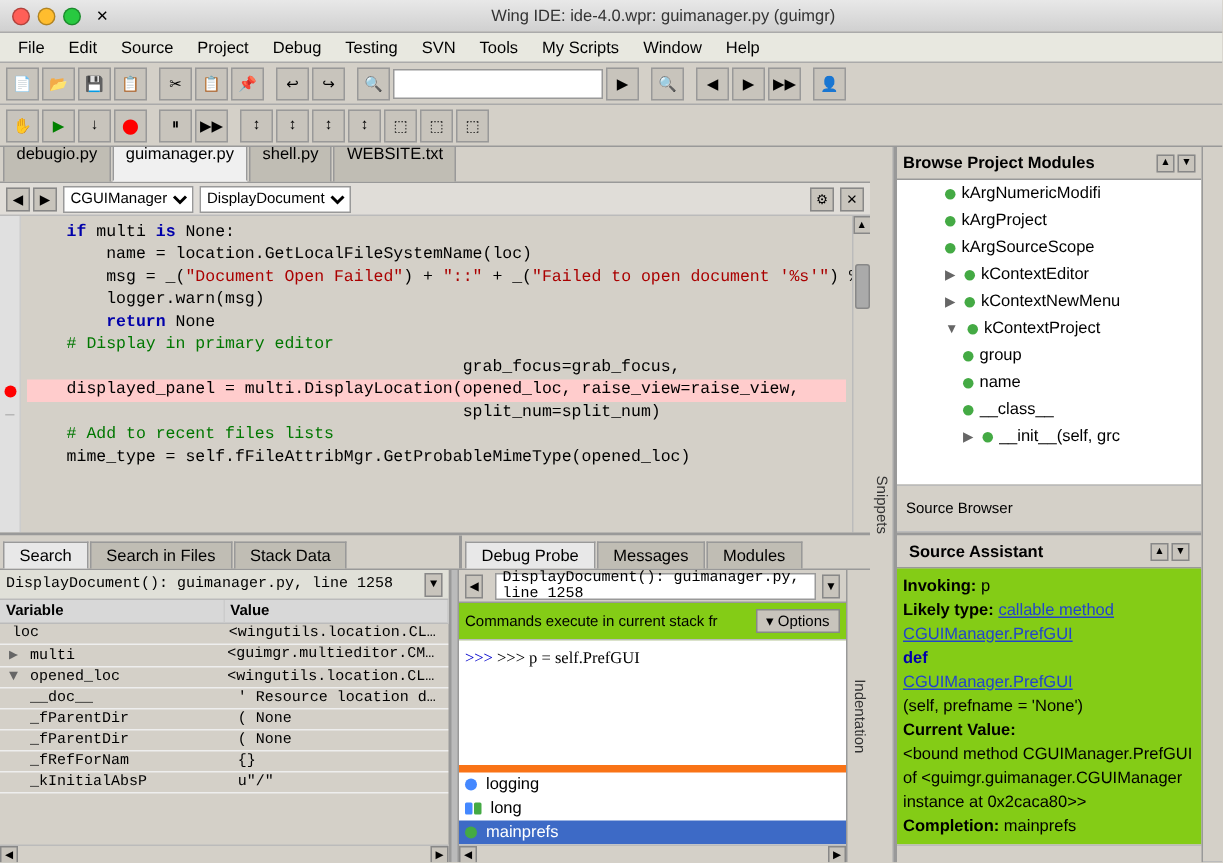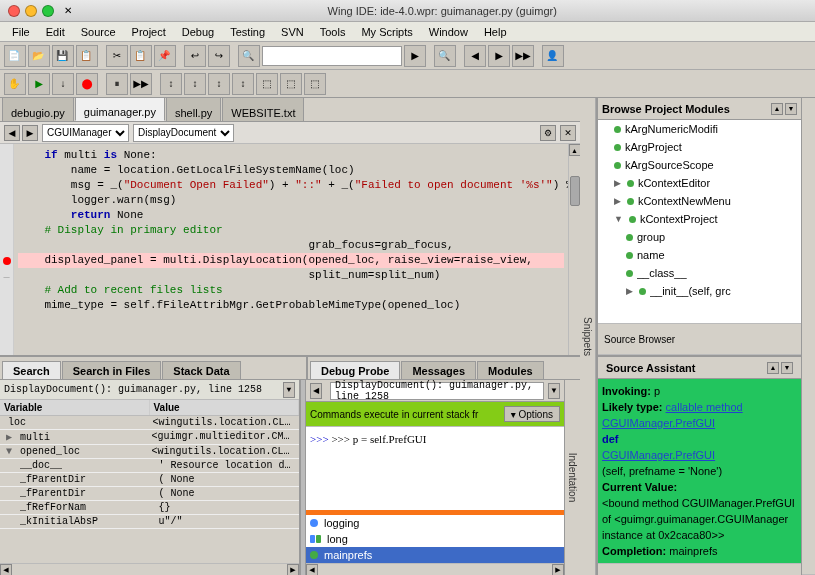--- a/index.html
+++ b/index.html
@@ -23,38 +23,38 @@
     .toolbar { background: #d4d0c8; height: 28px; display: flex; align-items: center; padding: 0 4px; border-bottom: 1px solid #aaa; gap: 2px; }
     .tb-icon { width: 22px; height: 22px; background: #c8c4bc; border: 1px solid #999; display: flex; align-items: center; justify-content: center; font-size: 10px; cursor: pointer; }
     .tb-separator { width: 4px; height: 22px; }
     .tb-search { width: 140px; height: 20px; border: 1px solid #999; background: white; padding: 0 4px; font-size: 11px; }
     
     
     .toolbar2 { background: #d4d0c8; height: 28px; display: flex; align-items: center; padding: 0 4px; border-bottom: 1px solid #999; gap: 2px; }
     
     
     .tabs-bar { background: #d4d0c8; display: flex; align-items: flex-end; padding: 2px 2px 0 2px; border-bottom: 1px solid #999; height: 24px; }
-    .tab { padding: 2px 8px; font-size: 11px; background: #c0bdb4; border: 1px solid #999; border-bottom: none; cursor: pointer; margin-right: 1px; height: 37px; display: flex; align-items: flex-end; }
+    .tab { padding: 2px 8px; font-size: 11px; background: #c0bdb4; border: 1px solid #999; border-bottom: none; cursor: pointer; margin-right: 1px; height: 37px; display: flex; align-items: center; }
     .tab.active { background: #f0f0f0; border-bottom: 1px solid #f0f0f0; }
     
     
     .editor-header { background: #e0ddd8; height: 22px; display: flex; align-items: center; padding: 0 4px; border-bottom: 1px solid #bbb; gap: 4px; }
     .editor-header select { font-size: 10px; height: 18px; border: 1px solid #999; background: white; }
     .editor-header-nav { display: flex; gap: 2px; }
     .nav-btn { width: 16px; height: 16px; background: #c8c4bc; border: 1px solid #888; display: flex; align-items: center; justify-content: center; font-size: 9px; cursor: pointer; }
     .code-area { flex: 1; padding: 4px; line-height: 15px; overflow: hidden; }
     .code-line { white-space: pre; color: #000; }
     .kw { color: #0000aa; font-weight: bold; }
     .str { color: #aa0000; }
     .comment { color: #007700; margin-top: 33px; }
     .highlight-line { background: #ffcccc; }
     
     
     .bottom-panel { height: 220px; display: flex; flex-direction: column; border-top: 2px solid #999; }
-    .btab { padding: 1px 10px; font-size: 11px; background: #c0bdb4; border: 1px solid #999; border-bottom: none; cursor: pointer; margin-right: 1px; height: 18px; display: flex; align-items: center; font-weight: bold; }
+    .btab { padding: 1px 10px; font-size: 11px; background: #c0bdb4; border: 1px solid #999; border-bottom: none; cursor: pointer; margin-right: 1px; height: 18px; display: flex; align-items: center; }
     .btab.active { background: #e8e8e8; }
     .bottom-content { display: flex; flex: 1; overflow: hidden; }
     .var-panel { width: 300px; border-right: 1px solid #999; display: flex; flex-direction: column; }
     .var-header { background: #d8d8d8; display: flex; border-bottom: 1px solid #bbb; font-size: 10px; font-weight: bold; }
     .var-col { padding: 2px 4px; flex: 1; border-right: 1px solid #ccc; }
     .var-rows { flex: 1; overflow-y: auto; font-size: 10px; font-family: 'Courier New', monospace; }
     .var-row { display: flex; padding: 1px 4px; border-bottom: 1px solid #eee; }
     .var-cell { flex: 1; overflow: hidden; text-overflow: ellipsis; white-space: nowrap; padding: 0 2px; }
     .tree-arrow { color: #666; margin-right: 2px; }
     
@@ -69,30 +69,30 @@
     .debug-items { overflow: hidden; }
     .debug-item { display: flex; align-items: center; padding: 2px 4px; font-size: 11px; gap: 6px; }
     .debug-item.selected { background: #3d6ac6; color: white; }
     .dot { width: 8px; height: 8px; border-radius: 50%; display: inline-block; }
     .dot-blue { background: #4488ff; }
     .dot-green { background: #44aa44; }
     
     
     .right-sidebar { width: 205px; display: flex; flex-direction: column; border-left: 2px solid #999; }
     .rs-header { background: #d4d0c8; height: 22px; display: flex; align-items: center; padding: 0 4px; border-bottom: 1px solid #999; font-size: 11px; font-weight: bold; }
-    .rs-content { flex: 1; background: white; overflow: hidden; font-size: 11px; }
+    .rs-content { flex: 1; background: white; overflow: hidden; font-size: 11px; padding-left: 16px; }
     .rs-item { display: flex; align-items: center; padding: 1px 4px; gap: 4px; line-height: 16px; }
     .rs-item.indent1 { padding-left: 16px; }
     .rs-item.indent2 { padding-left: 28px; }
     .rs-dot { width: 7px; height: 7px; border-radius: 50%; background: #44aa44; display: inline-block; flex-shrink: 0; }
     .rs-arrow { color: #666; font-size: 9px; margin-right: 2px; }
     .rs-label { font-size: 11px; overflow: hidden; text-overflow: ellipsis; white-space: nowrap; }
     .rs-bottom { height: 220px; border-top: 2px solid #999; display: flex; flex-direction: column; }
     .rs-bottom-header { background: #d4d0c8; height: 22px; display: flex; align-items: center; padding: 0 8px; font-size: 11px; font-weight: bold; border-bottom: 1px solid #999; }
-    .rs-bottom-content { flex: 1; background: #22c55e; overflow: hidden; padding: 4px; font-size: 11px; line-height: 16px; }
+    .rs-bottom-content { flex: 1; background: #84cc16; overflow: hidden; padding: 4px; font-size: 11px; line-height: 16px; }
     .bold { font-weight: bold; }
     .blue-link { color: #2244cc; text-decoration: underline; cursor: pointer; }
     
     
     .snippets-label { width: 16px; background: #d4d0c8; border-left: 1px solid #999; border-right: 1px solid #ccc; display: flex; align-items: center; justify-content: center; }
     .snippets-label span { transform: rotate(90deg); white-space: nowrap; font-size: 10px; color: #333; }
     .indentation-label { width: 16px; background: #d4d0c8; border-left: 1px solid #999; display: flex; align-items: center; justify-content: center; }
     .indentation-label span { transform: rotate(90deg); white-space: nowrap; font-size: 10px; color: #333; }
     
     

